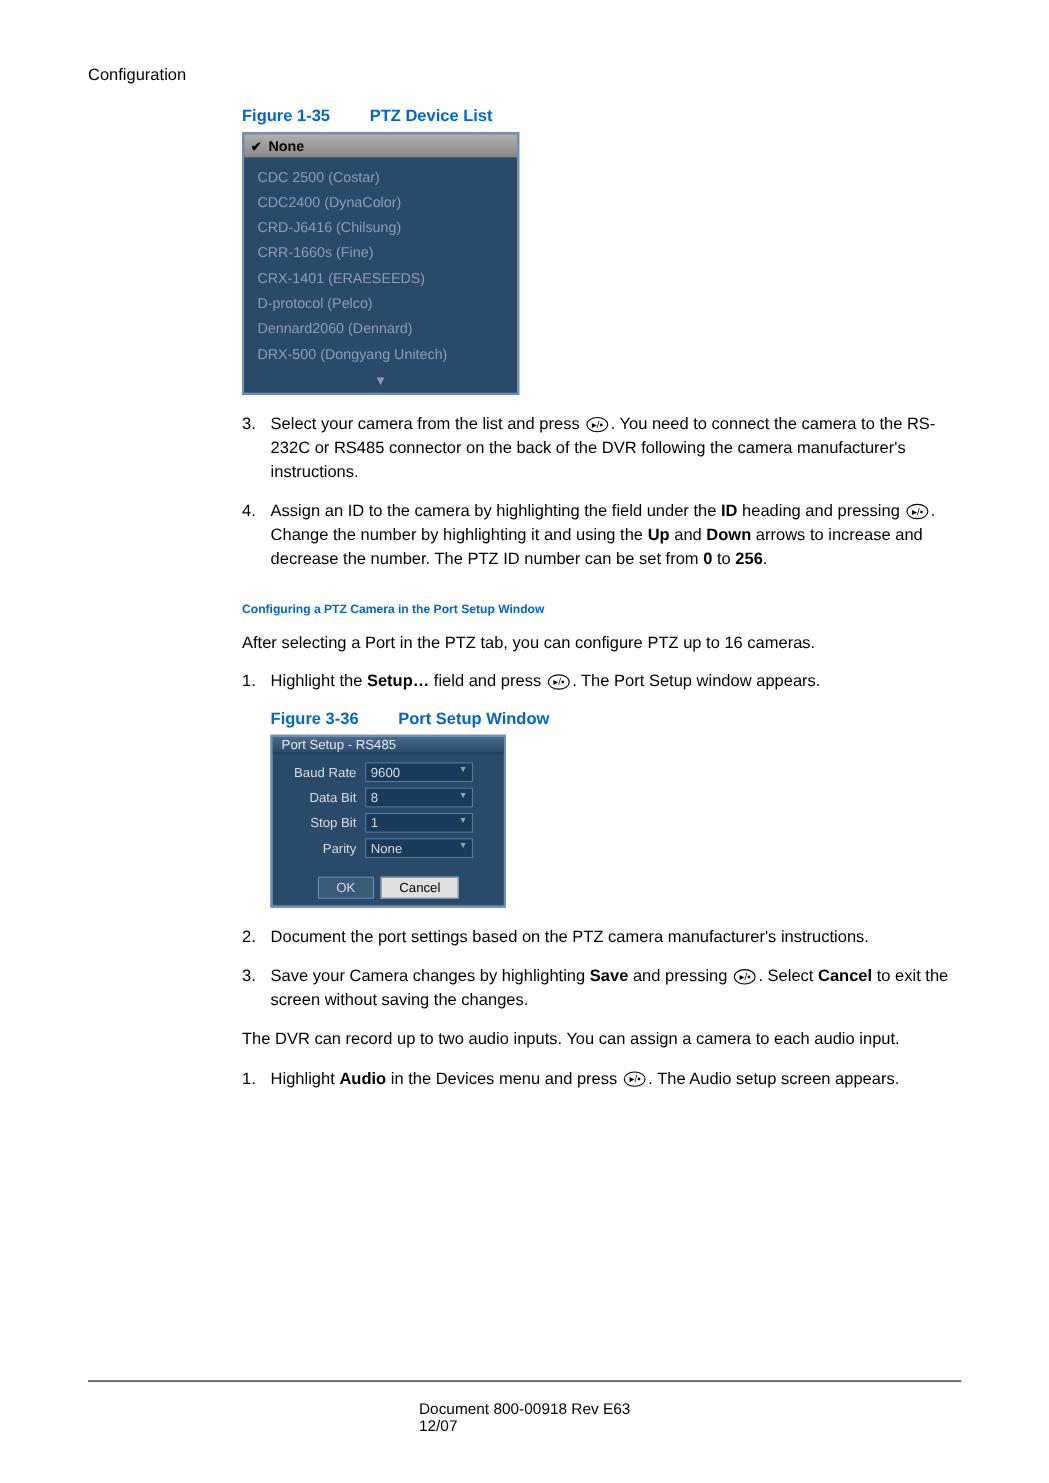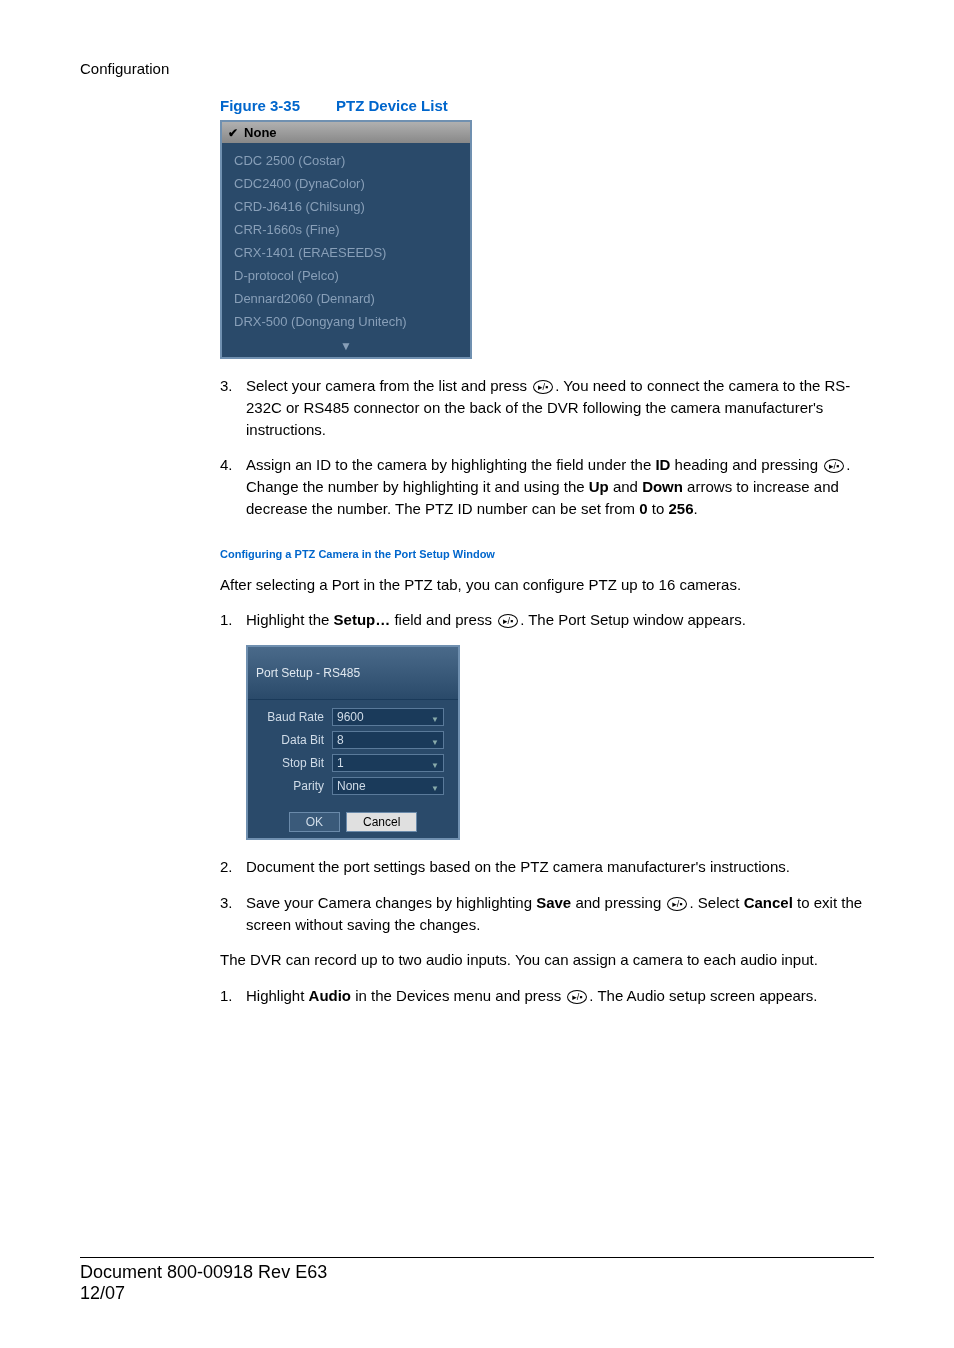--- a/index.html
+++ b/index.html
@@ -57,71 +57,71 @@
     .portsetup {
       width: 214px;
       border: 2px solid #7090b0;
       background: #2a4a6a;
       color: #c0d0e0;
       font-size: 12px;
       margin-bottom: 16px;
     }
     .portsetup-title {
       background: linear-gradient(#4a6a8a,#2a4a6a);
-      padding: 19px 8px;
+      padding: 0 8px;
       color: #e0e8f0;
       border-bottom: 1px solid #1a3a5a;
     }
     .portsetup-body { padding: 8px; }
     .ps-row { display: flex; align-items: center; margin-bottom: 5px; }
     .ps-label { width: 76;E; text-align: right; padding-right: 8px; color: #d0dce8; }
     .ps-select {
       background: #1a3a5a;
       border: 1px solid #5a7a9a;
       color: #d0dce8;
       padding: 1px 4px;
       height: 18px;
-      width: 112px;
+      width: 98px;
       display: flex;
       justify-content: space-between;
-      align-items: flex-end;
+      align-items: flex-start;
     }
     .ps-select .tri { font-size: 8px; color: #8aa; }
     .ps-buttons { display: flex; justify-content: center; gap: 6px; padding: 4px 0 6px 0; }
     .ps-btn {
       background: #3a5a7a;
       border: 1px solid #6a8aaa;
       color: #d0dce8;
       padding: 2px 16px;
       font-size: 12px;
     }
     .ps-btn.cancel { background: #e0e0e0; color: #000; }
     .footer {
       position: absolute;
       bottom: 44px;
       left: 80px;
       right: 80px;
       border-top: 1px solid #000;
-      padding-top: 4px;
+      padding-top: 16px;
       display: flex;
-      justify-content: flex-start;
-      font-size: 18px;
+      justify-content: center;
+      font-size: 14px;
     }
     .footer .left { }
     .para { line-height: 1.45; margin-bottom: 14px; }
   </style>
 </head>
 <body>
 
 <div class="header">Configuration</div>
 
 <div class="content">
 
   <div class="fig-label">
-    <span class="fig-num">Figure 3-35</span><span>PTZ Device List</span>
+    <span class="fig-num">Figure 1-35</span><span>PTZ Device List</span>
   </div>
 
   <div class="ptz-list">
     <div class="ptz-list-header">
       <span class="check">✔</span>
       <span>None</span>
     </div>
     <div class="ptz-list-body">
       <div class="ptz-item"><span>CDC 2500 (Costar)</span></div>
       <div class="ptz-item"><span>CDC2400 (DynaColor)</span></div>
@@ -154,20 +154,23 @@
   <div class="para">After selecting a Port in the PTZ tab, you can configure PTZ up to 16 cameras.</div>
 
   <div class="numitem">
     <div class="num">1.</div>
     <div class="txt">
       <span>Highlight the </span><b>Setup…</b><span> field and press </span><span class="icon-play">▸/▪</span><span>. The Port Setup window appears.</span>
     </div>
   </div>
 
   <div style="margin-left:26px;">
+    <div class="fig-label">
+      <span class="fig-num">Figure 3-36</span><span>Port Setup Window</span>
+    </div>
     <div class="portsetup">
       <div class="portsetup-title">Port Setup - RS485</div>
       <div class="portsetup-body">
         <div class="ps-row">
           <div class="ps-label" style="width:76px;">Baud Rate</div>
           <div class="ps-select">
               <span>9600</span>
               <span class="tri">▼</span>
             </div>
         </div>

